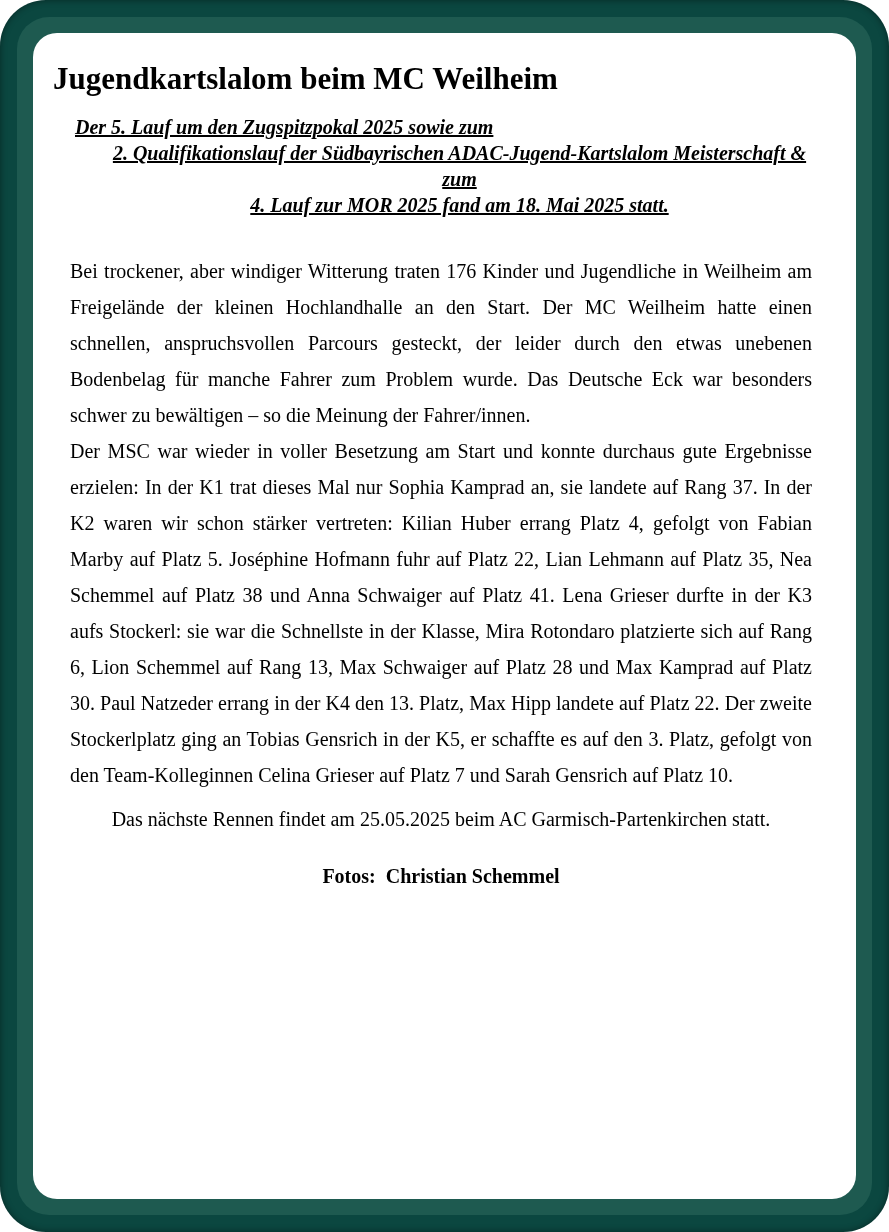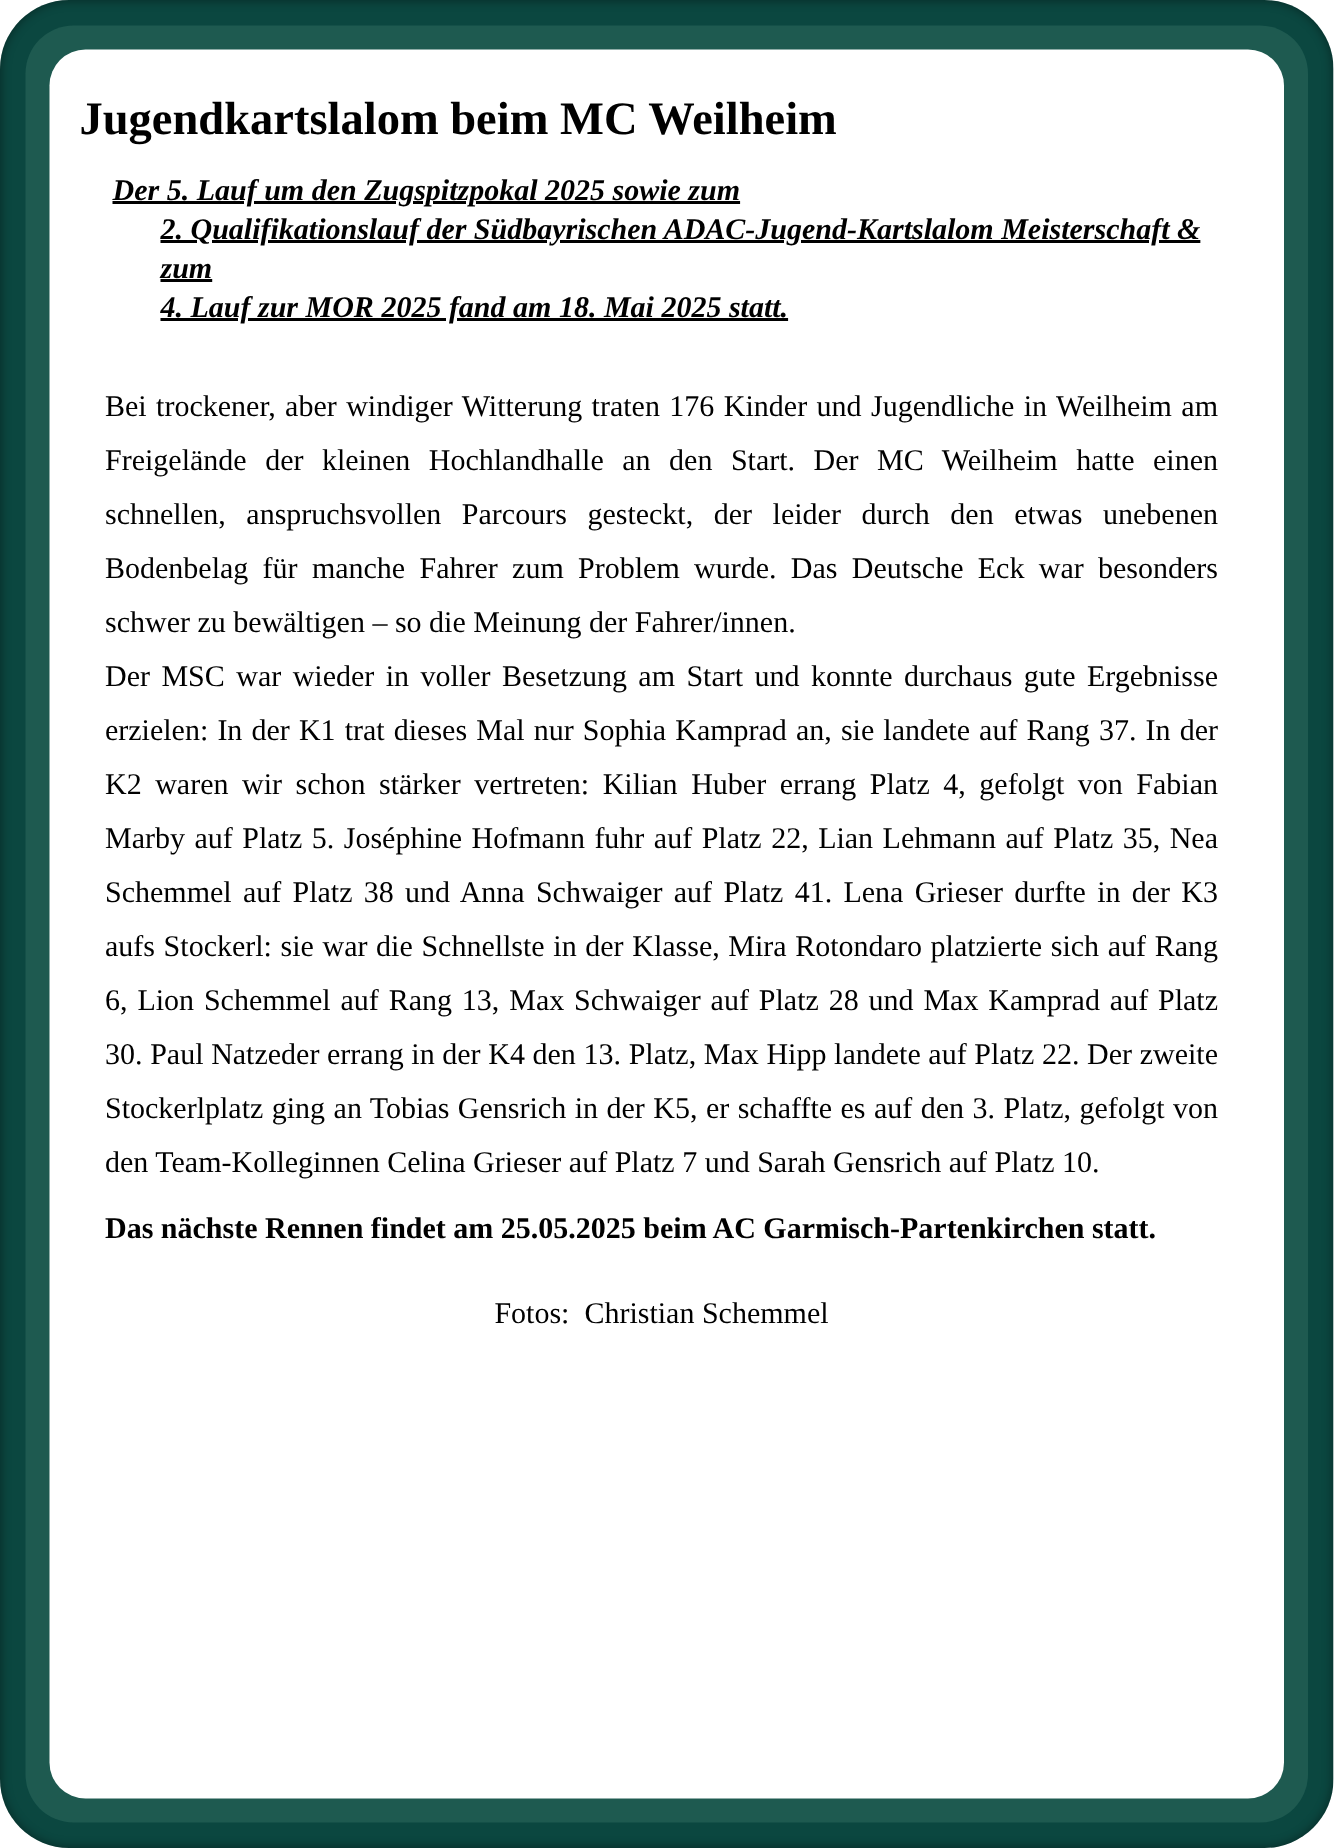--- a/index.html
+++ b/index.html
@@ -44,40 +44,41 @@
   }
   .intro {
     margin: 16px 44px 0 42px;
     font-size: 20px;
     line-height: 26px;
     font-weight: 700;
     font-style: italic;
     text-decoration: underline;
   }
   .intro p { margin: 0; }
-  .intro p.indented { padding-left: 32px; }
+  .intro p.indented { padding-left: 32px; text-align: center; }
   .body-para {
     margin: 35px 44px 0 37px;
     font-size: 20px;
     line-height: 36px;
     text-align: justify;
   }
   .body-para.follow { margin-top: 0; }
   .next-race {
     margin: 13px 44px 0 37px;
+    text-align: center;
     font-size: 20px;
     line-height: 26px;
-    font-weight: 700;
+    font-weight: 400;
   }
   .credit {
     margin: 31px 44px 0 37px;
     text-align: center;
     font-size: 20px;
     line-height: 26px;
-    font-weight: 400;
+    font-weight: 700;
   }
   .credit.second { margin-top: 2px; }
   .credit .credit-label { margin-right: 10px; }
 </style>
 </head>
 <body>
 
 <div class="frame-outer"></div>
 <div class="frame-inner"></div>
 

